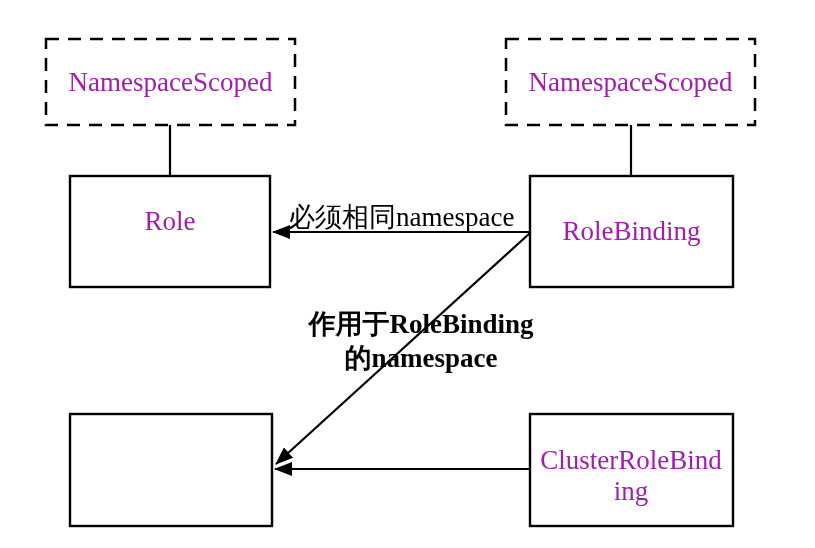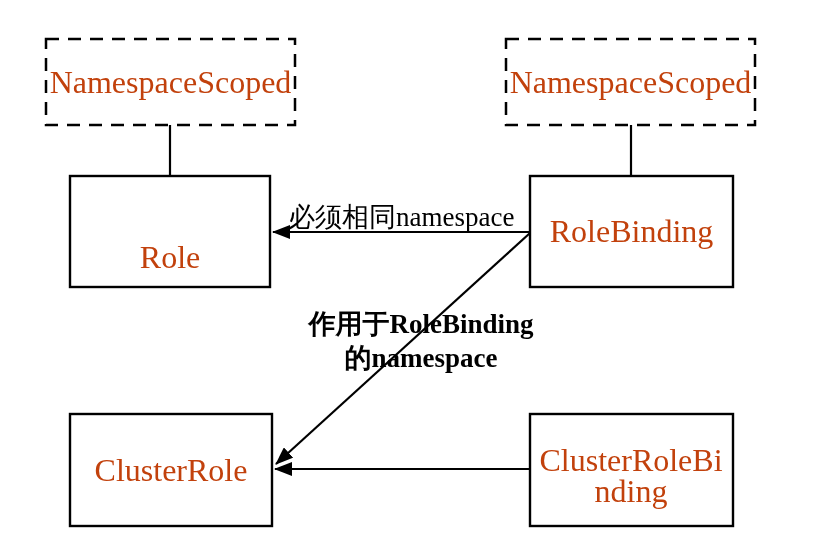--- a/index.html
+++ b/index.html
@@ -22,23 +22,23 @@
     top: 0;
     width: 815px;
     height: 548px;
   }
   .node-label {
     position: absolute;
     display: flex;
     align-items: center;
     justify-content: center;
     text-align: center;
-    font-size: 32px;
+    font-size: 27px;
     line-height: 31px;
-    color: #c2410c;
+    color: #a21caf;
   }
   .wrap-label {
     word-break: break-all;
   }
   .edge-label {
     position: absolute;
     font-size: 27px;
     line-height: 28px;
     color: #000000;
     white-space: nowrap;
@@ -75,25 +75,24 @@
 
     <line x1="530" y1="233" x2="276" y2="464" stroke="#000000" stroke-width="2.2" marker-end="url(#arrowhead)"></line>
 
     <line x1="530" y1="469" x2="275" y2="469" stroke="#000000" stroke-width="2.2" marker-end="url(#arrowhead)"></line>
   </svg>
 
   <div class="node-label" style="left:46px; top:39px; width:249px; height:86px;">NamespaceScoped</div>
 
   <div class="node-label" style="left:506px; top:39px; width:249px; height:86px;">NamespaceScoped</div>
 
-  <div class="node-label" style="left:70px; top:176px; width:200px; height:90px;margin-top:36px;">Role</div>
+  <div class="node-label" style="left:70px; top:176px; width:200px; height:90px;">Role</div>
 
   <div class="node-label" style="left:530px; top:176px; width:203px; height:111px;border-radius:7px;">RoleBinding</div>
 
-  <div class="node-label" style="left:70px; top:414px; width:202px; height:112px;">ClusterRole</div>
 
   <div class="node-label" style="left:538px; top:414px; width:186px; height:124px;">
     <span class="wrap-label">ClusterRoleBinding</span>
   </div>
 
   <div class="edge-label" style="left:288px; top:203px;">必须相同namespace</div>
 
   <div class="edge-label center" style="left:290px; top:307px; width:262px; line-height:34px;font-weight:bold;">
     <div>作用于RoleBinding</div>
     <div>的namespace</div>

